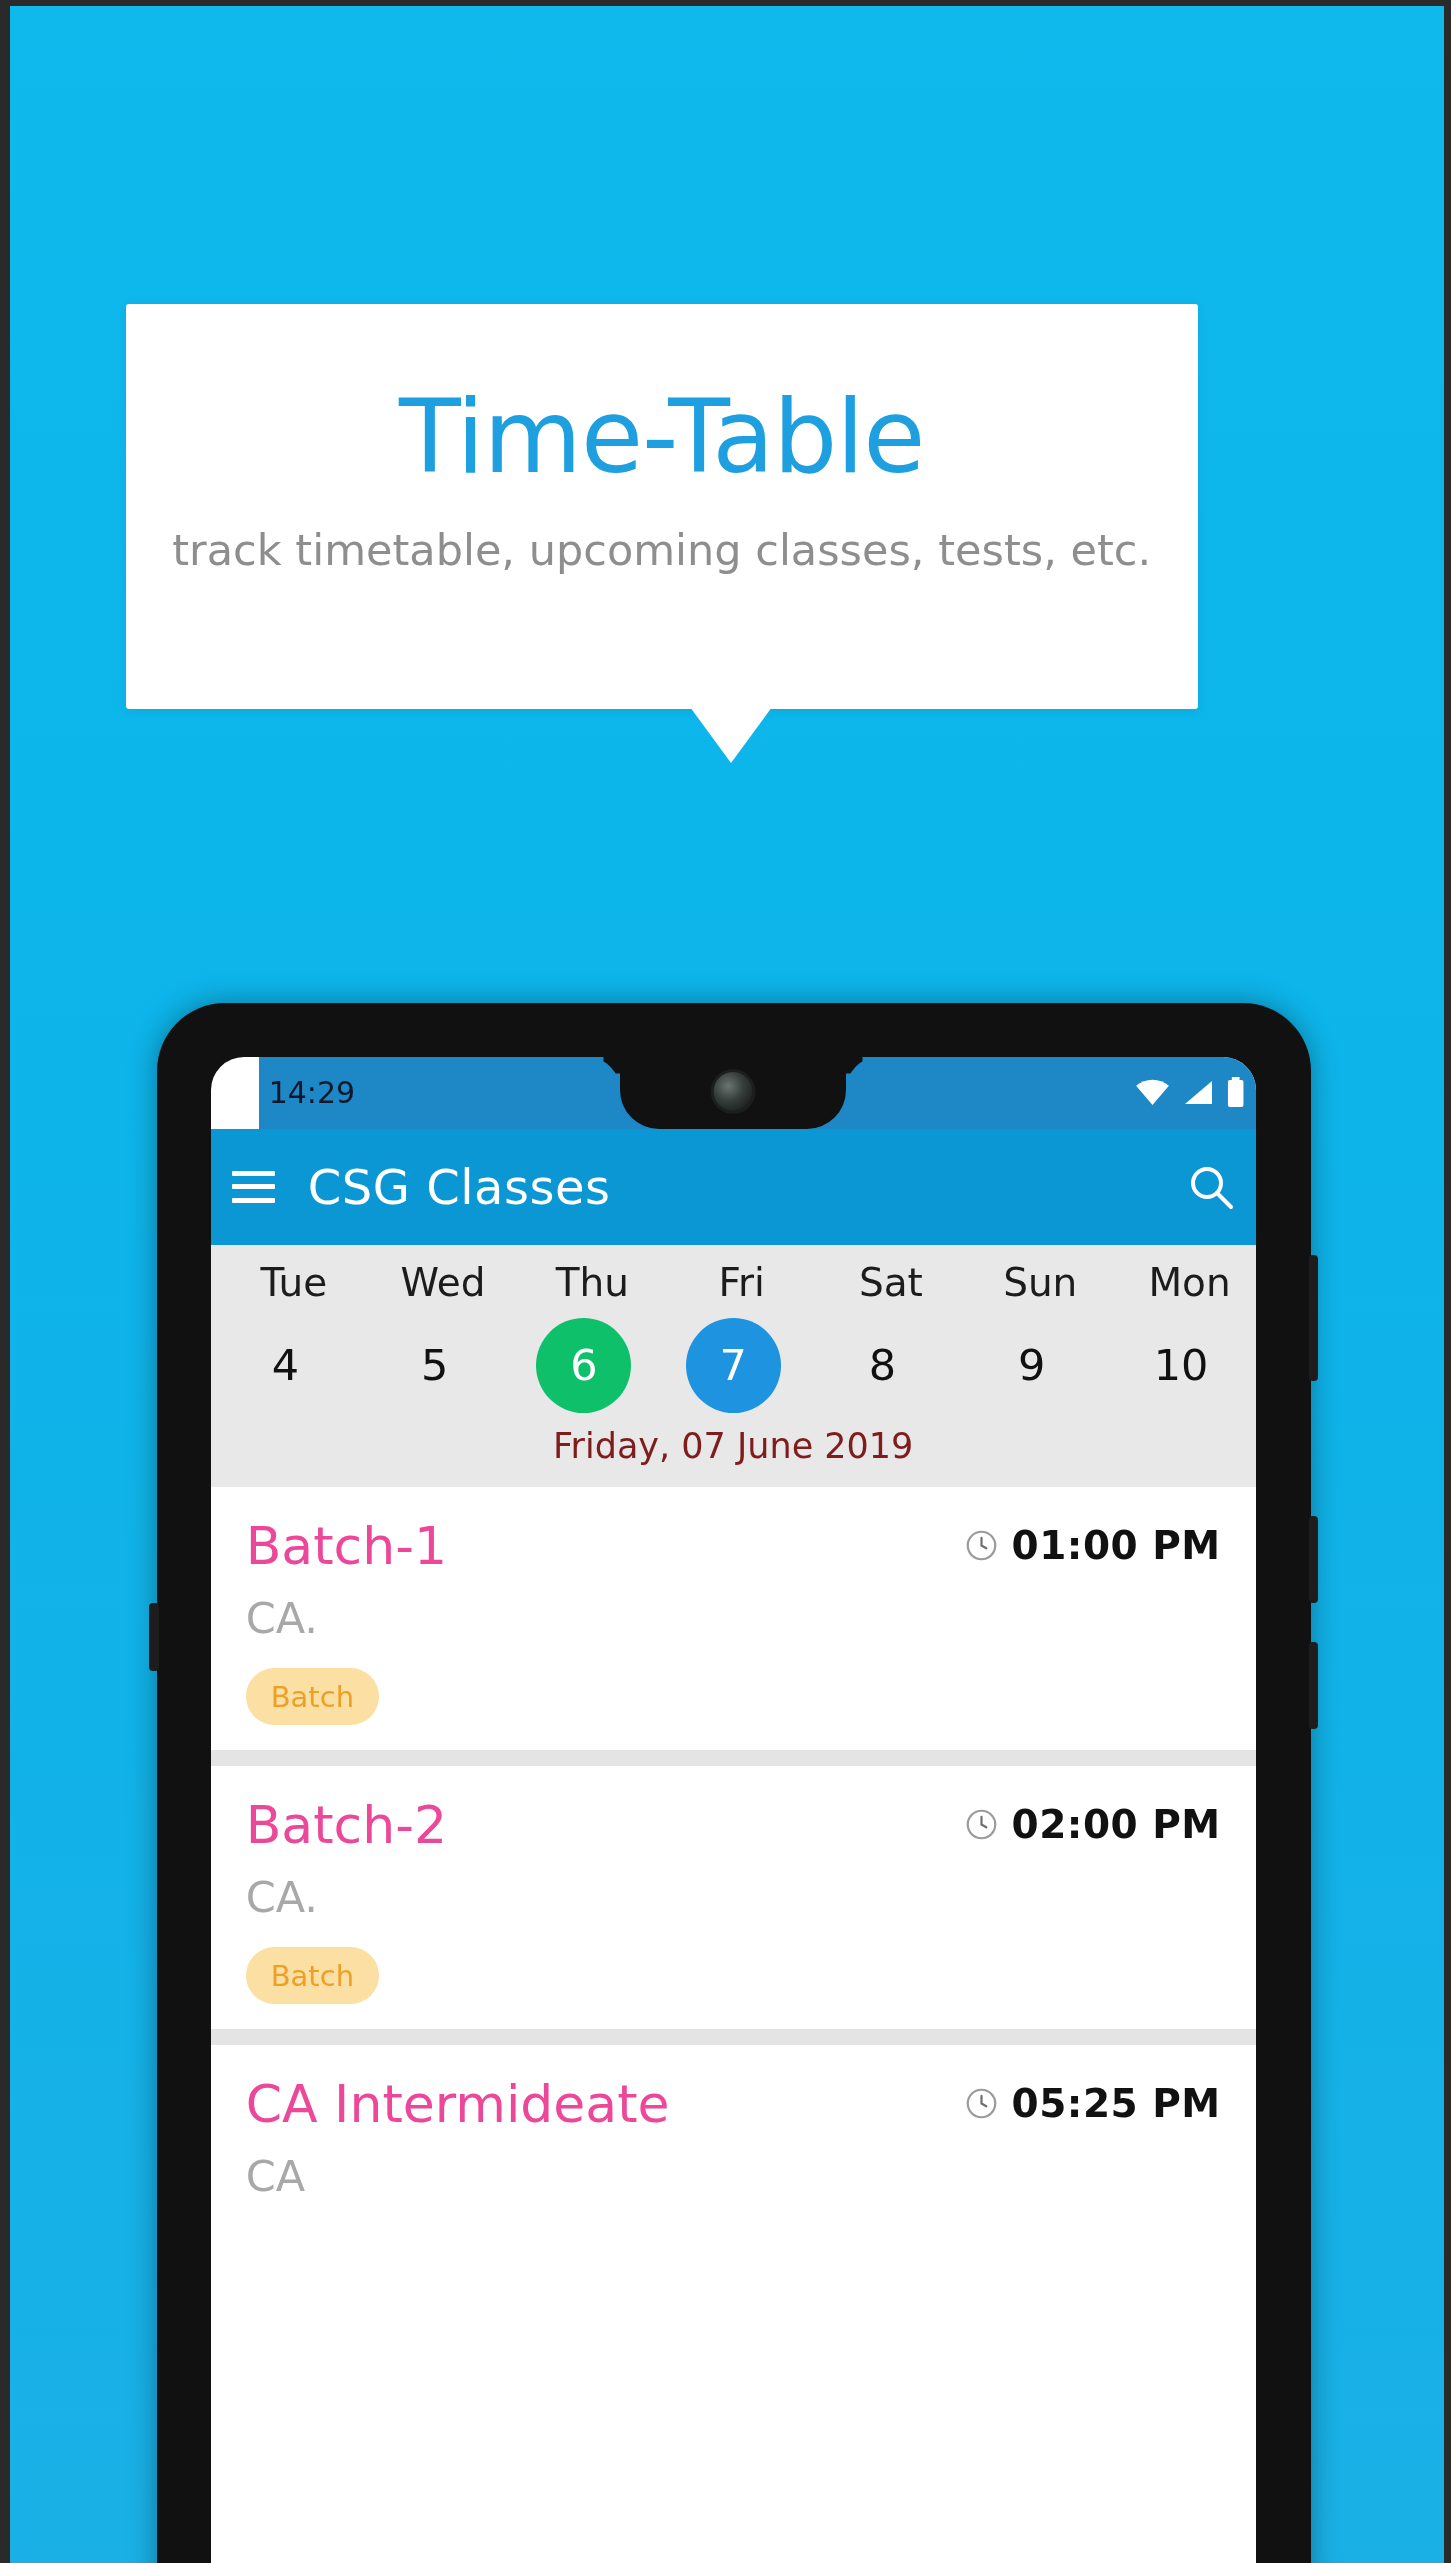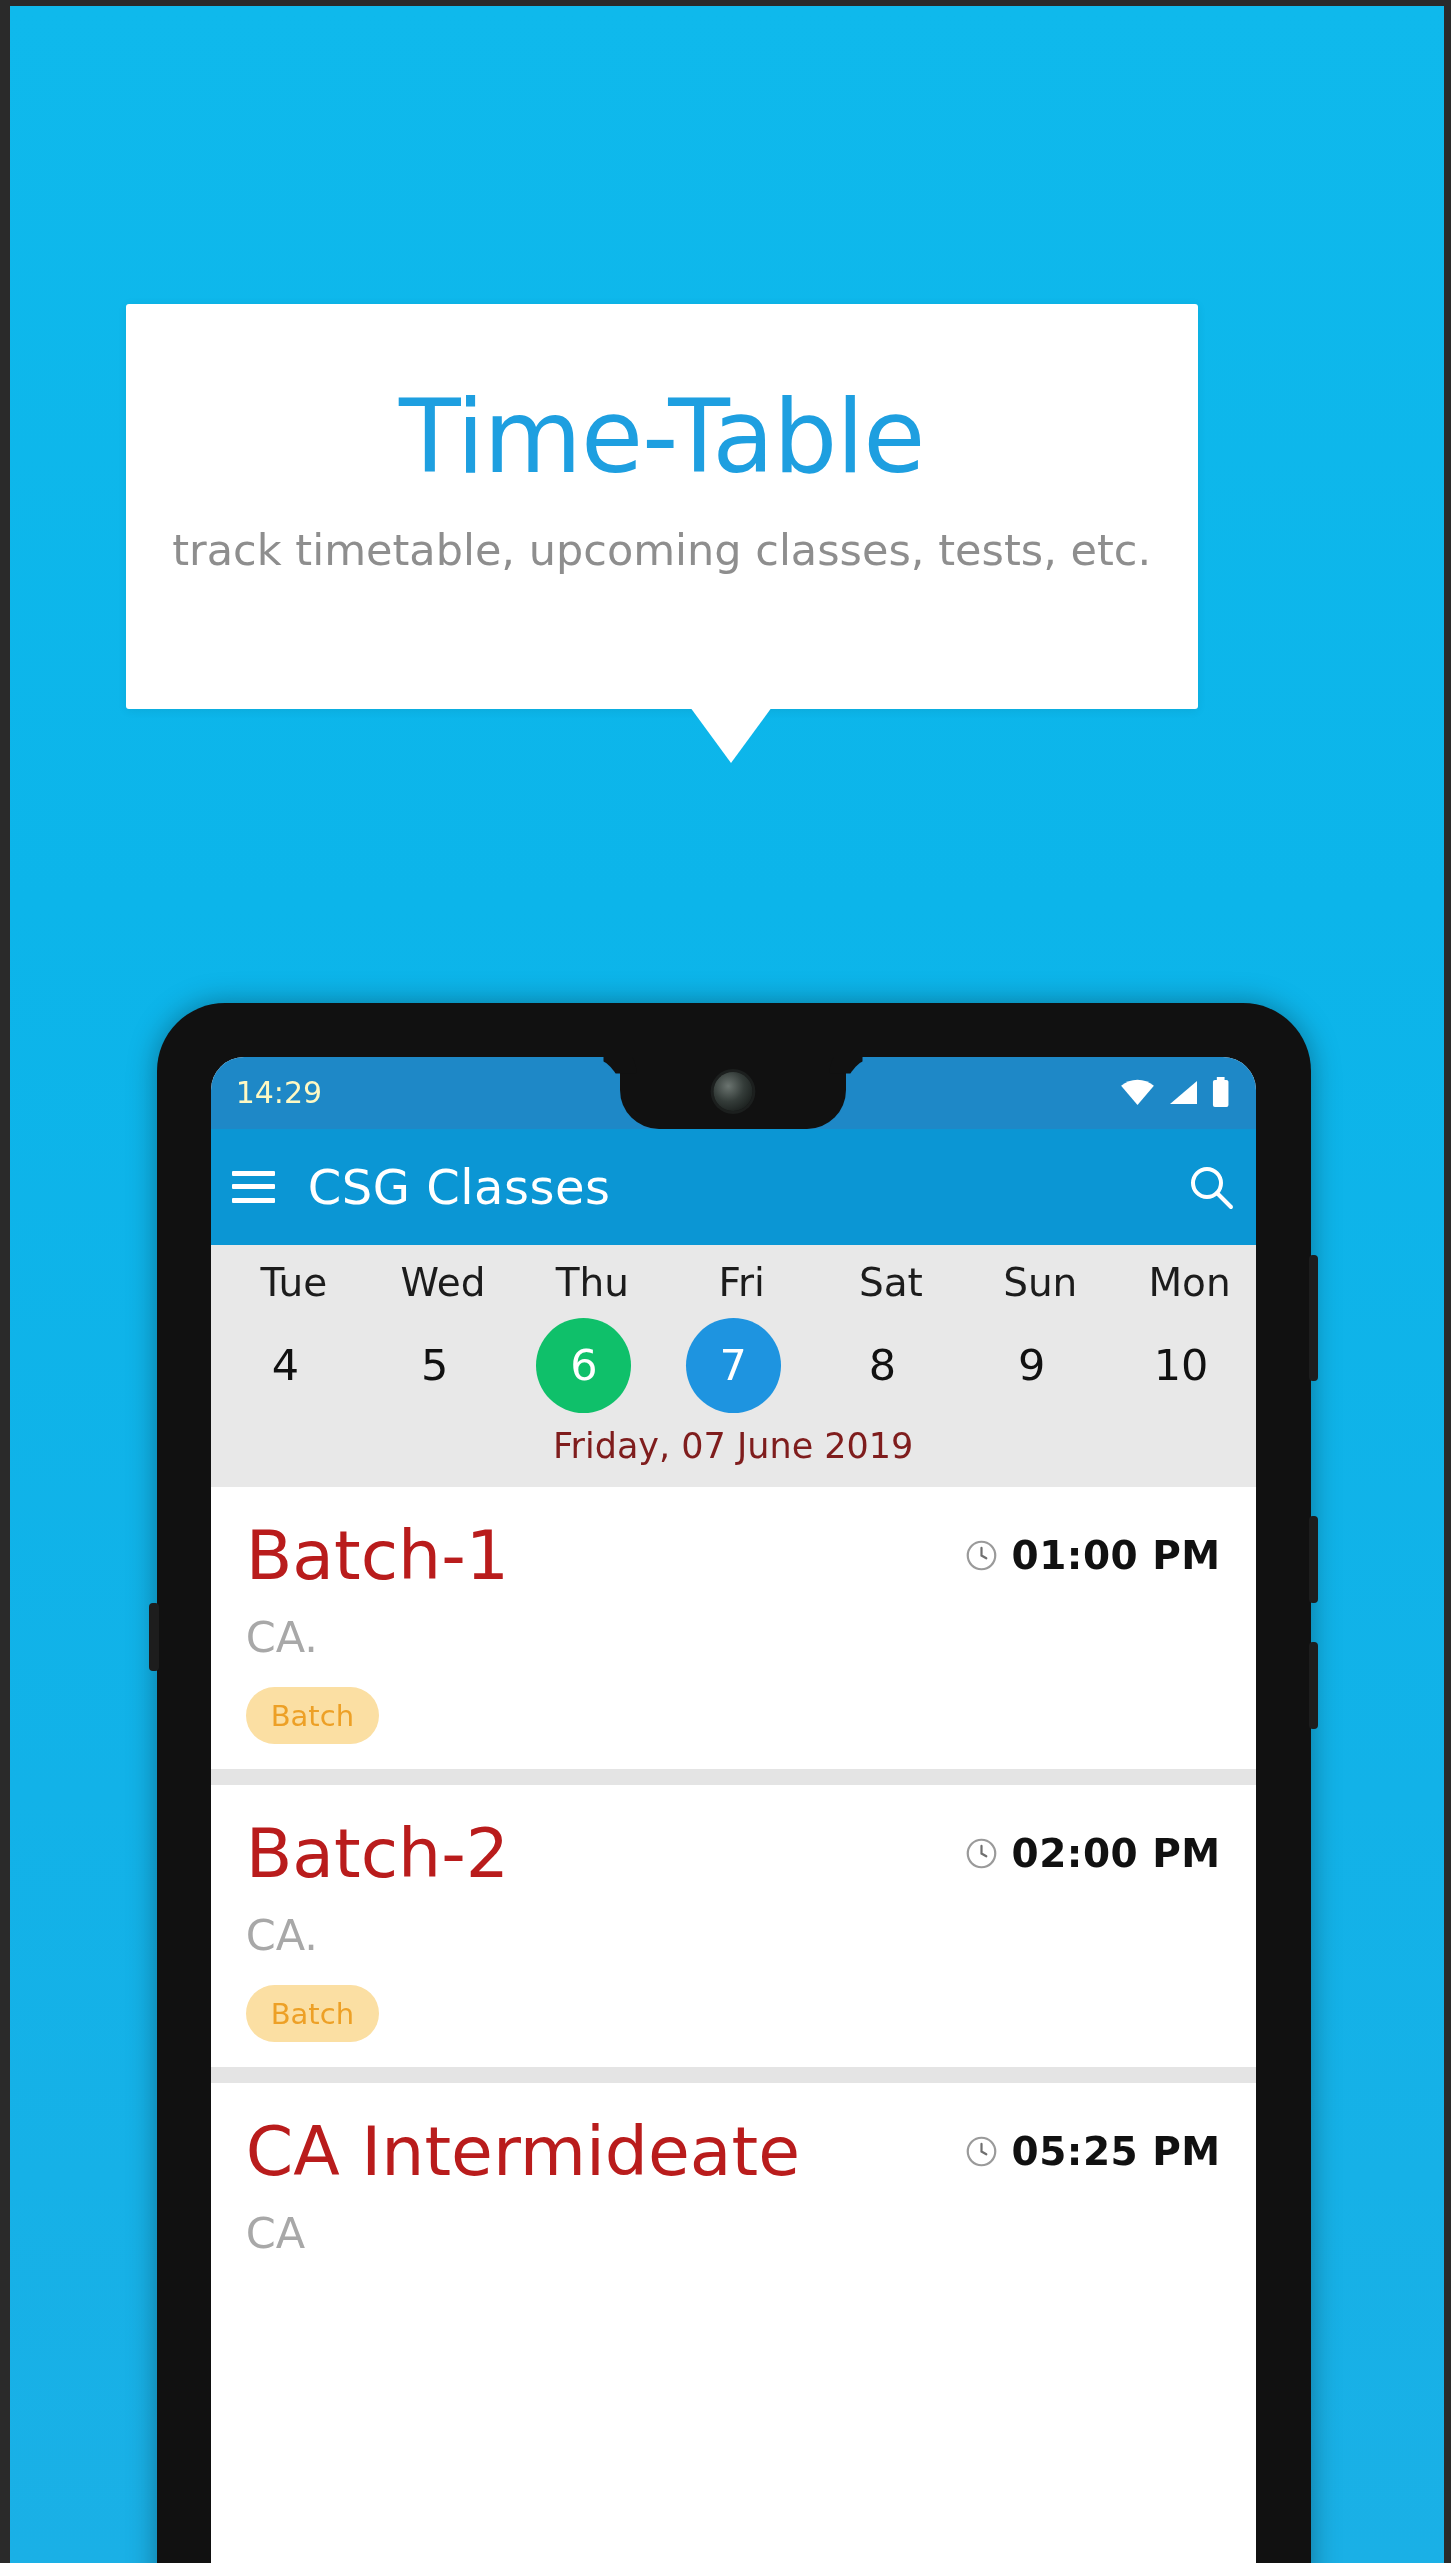--- a/index.html
+++ b/index.html
@@ -157,24 +157,25 @@
   }
 
   
   #status-bar {
     position: relative;
     height: 72px;
     background: #1e88c7;
     display: flex;
     align-items: center;
     justify-content: space-between;
-    padding: 0 25px;
-    color: #fef9c3;
+    padding: 0 10px;
+    color: #0f172a;
     font-size: 30px;
     font-family: "DejaVu Sans", sans-serif;
+    margin-left: 48px;
   }
   #status-icons { display: flex; align-items: center; gap: 12.6px; }
   .si { display: block; }
 
   
   #toolbar {
     height: 116px;
     background: #0b96d4;
     display: flex;
     align-items: center;
@@ -246,22 +247,22 @@
     background: #ffffff;
     padding: 29px 35px 25px;
     margin-bottom: 15.5px;
   }
   .class-row-top {
     display: flex;
     align-items: center;
     justify-content: space-between;
   }
   .class-title {
-    font-size: 68px;
-    color: #b91c1c;
+    font-size: 52px;
+    color: #ec4899;
     font-family: "DejaVu Sans", sans-serif;
     font-weight: 400;
   }
   .class-time-wrap {
     display: flex;
     align-items: center;
     gap: 13.6px;
   }
   .clock-icon { width: 33px; height: 33px; flex: 0 0 auto; }
   .class-time {

